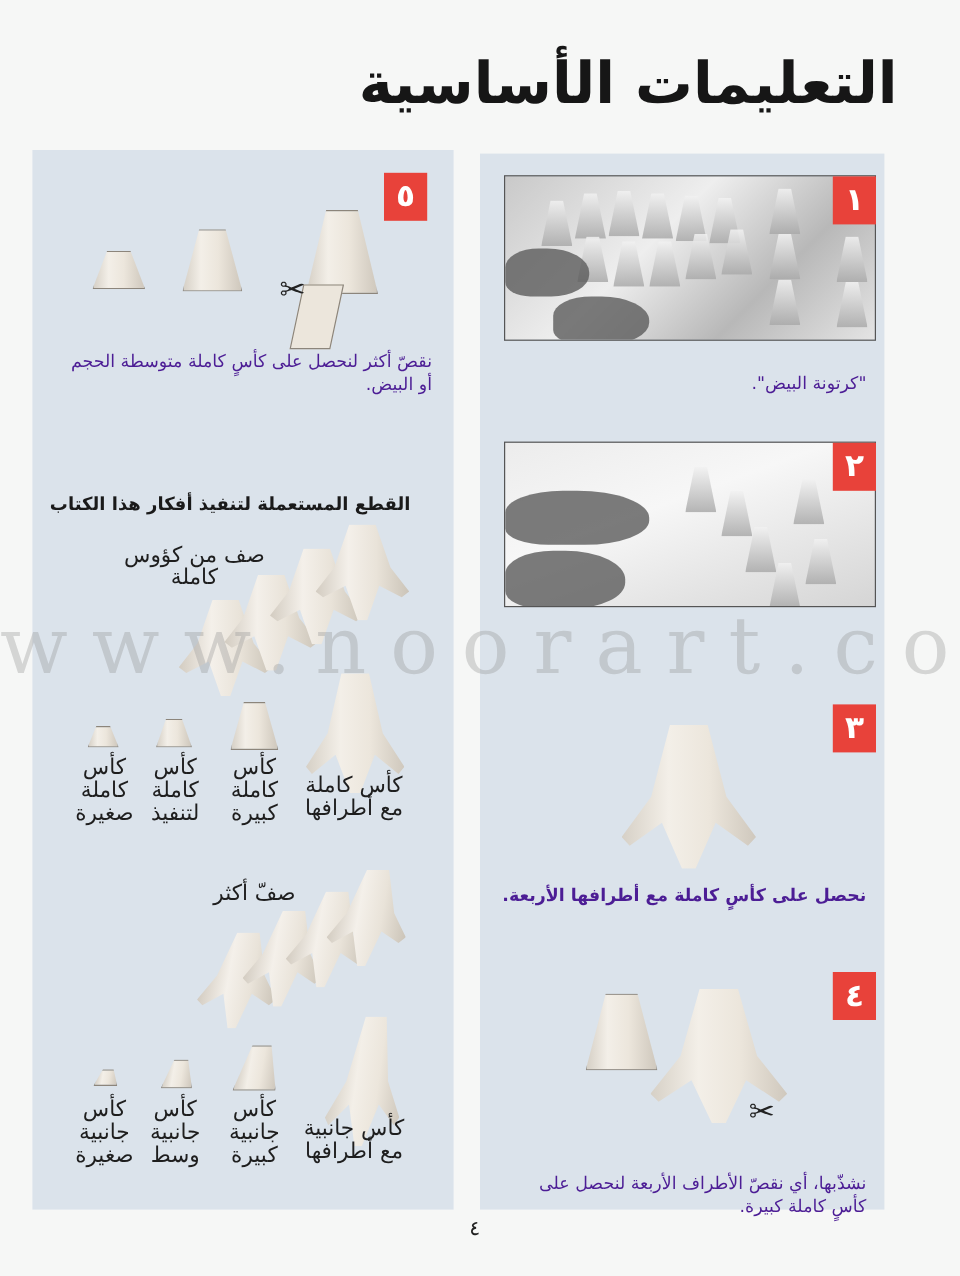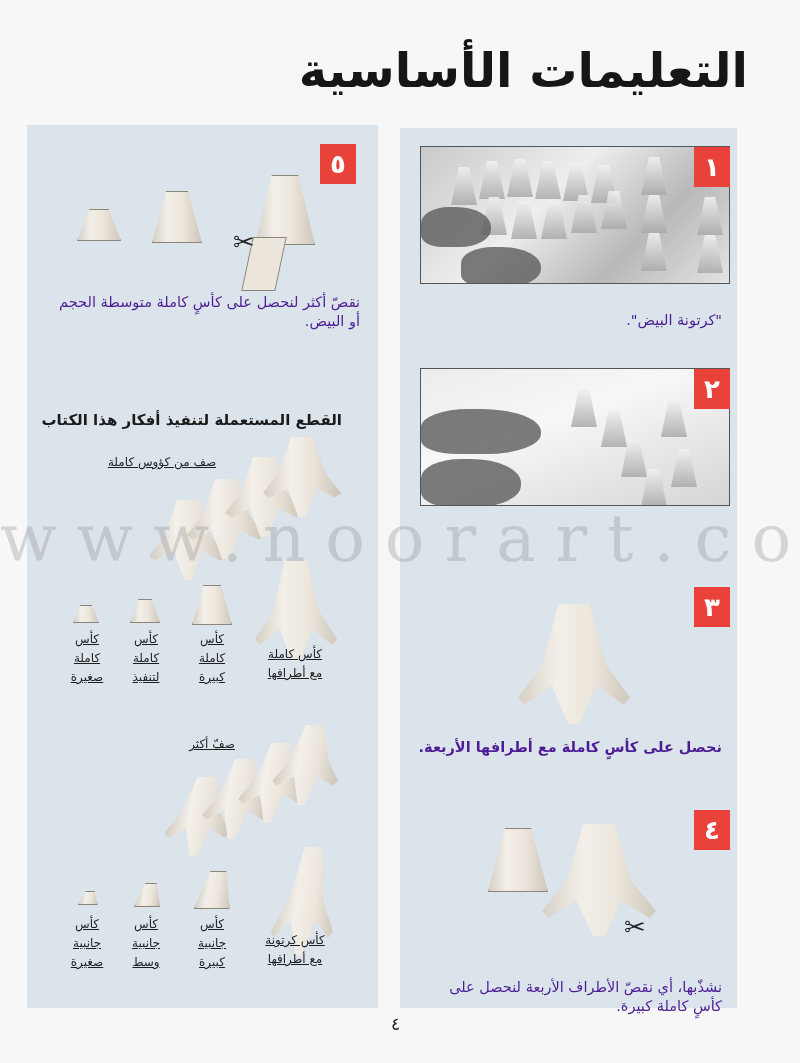--- a/index.html
+++ b/index.html
@@ -69,24 +69,23 @@
       direction: rtl;
       text-align: right;
       font-size: 15px;
       font-weight: bold;
       color: #1a1a1a;
     }
     .label {
       position: absolute;
       direction: rtl;
       text-align: center;
-      font-size: 12px;
+      font-size: 18px;
       line-height: 19px;
       color: #1e1e1e;
-      text-decoration: underline;
     }
     .cup {
       position: absolute;
       background: linear-gradient(90deg, #d6d0c6 0%, #f3efe8 30%, #ece6dc 60%, #cfc8bd 100%);
       border: 1px solid #8c857b;
       clip-path: polygon(28% 0, 72% 0, 100% 100%, 0 100%);
     }
     .cup-legs {
       position: absolute;
       background: linear-gradient(90deg, #d6d0c6 0%, #f3efe8 35%, #ece6dc 65%, #cfc8bd 100%);
@@ -235,21 +234,21 @@
     <div class="row-cup" style="left:214px; top:618px; width:66px; height:80px; transform:skewX(-10deg);"></div>
     <div class="row-cup" style="left:248px; top:600px; width:66px; height:80px; transform:skewX(-10deg);"></div>
   </div>
 
   <div class="cup-legs" style="left:248px; top:722px; width:62px; height:108px; transform:skewX(-8deg);"></div>
   <div class="cup" style="left:170px; top:746px; width:36px; height:38px; transform:skewX(-10deg);"></div>
   <div class="cup" style="left:109px; top:758px; width:26px; height:24px; transform:skewX(-10deg);"></div>
   <div class="cup" style="left:52px; top:766px; width:20px; height:14px; transform:skewX(-10deg);"></div>
 
   <div class="label" style="left:218px; top:806px; width:100px;">
-    <span>كأس كرتونة</span><br>
+    <span>كأس جانبية</span><br>
     <span>مع أطرافها</span>
   </div>
   <div class="label" style="left:150px; top:790px; width:70px;">
     <span>كأس</span><br>
     <span>جانبية</span><br>
     <span>كبيرة</span>
   </div>
   <div class="label" style="left:84px; top:790px; width:70px;">
     <span>كأس</span><br>
     <span>جانبية</span><br>

